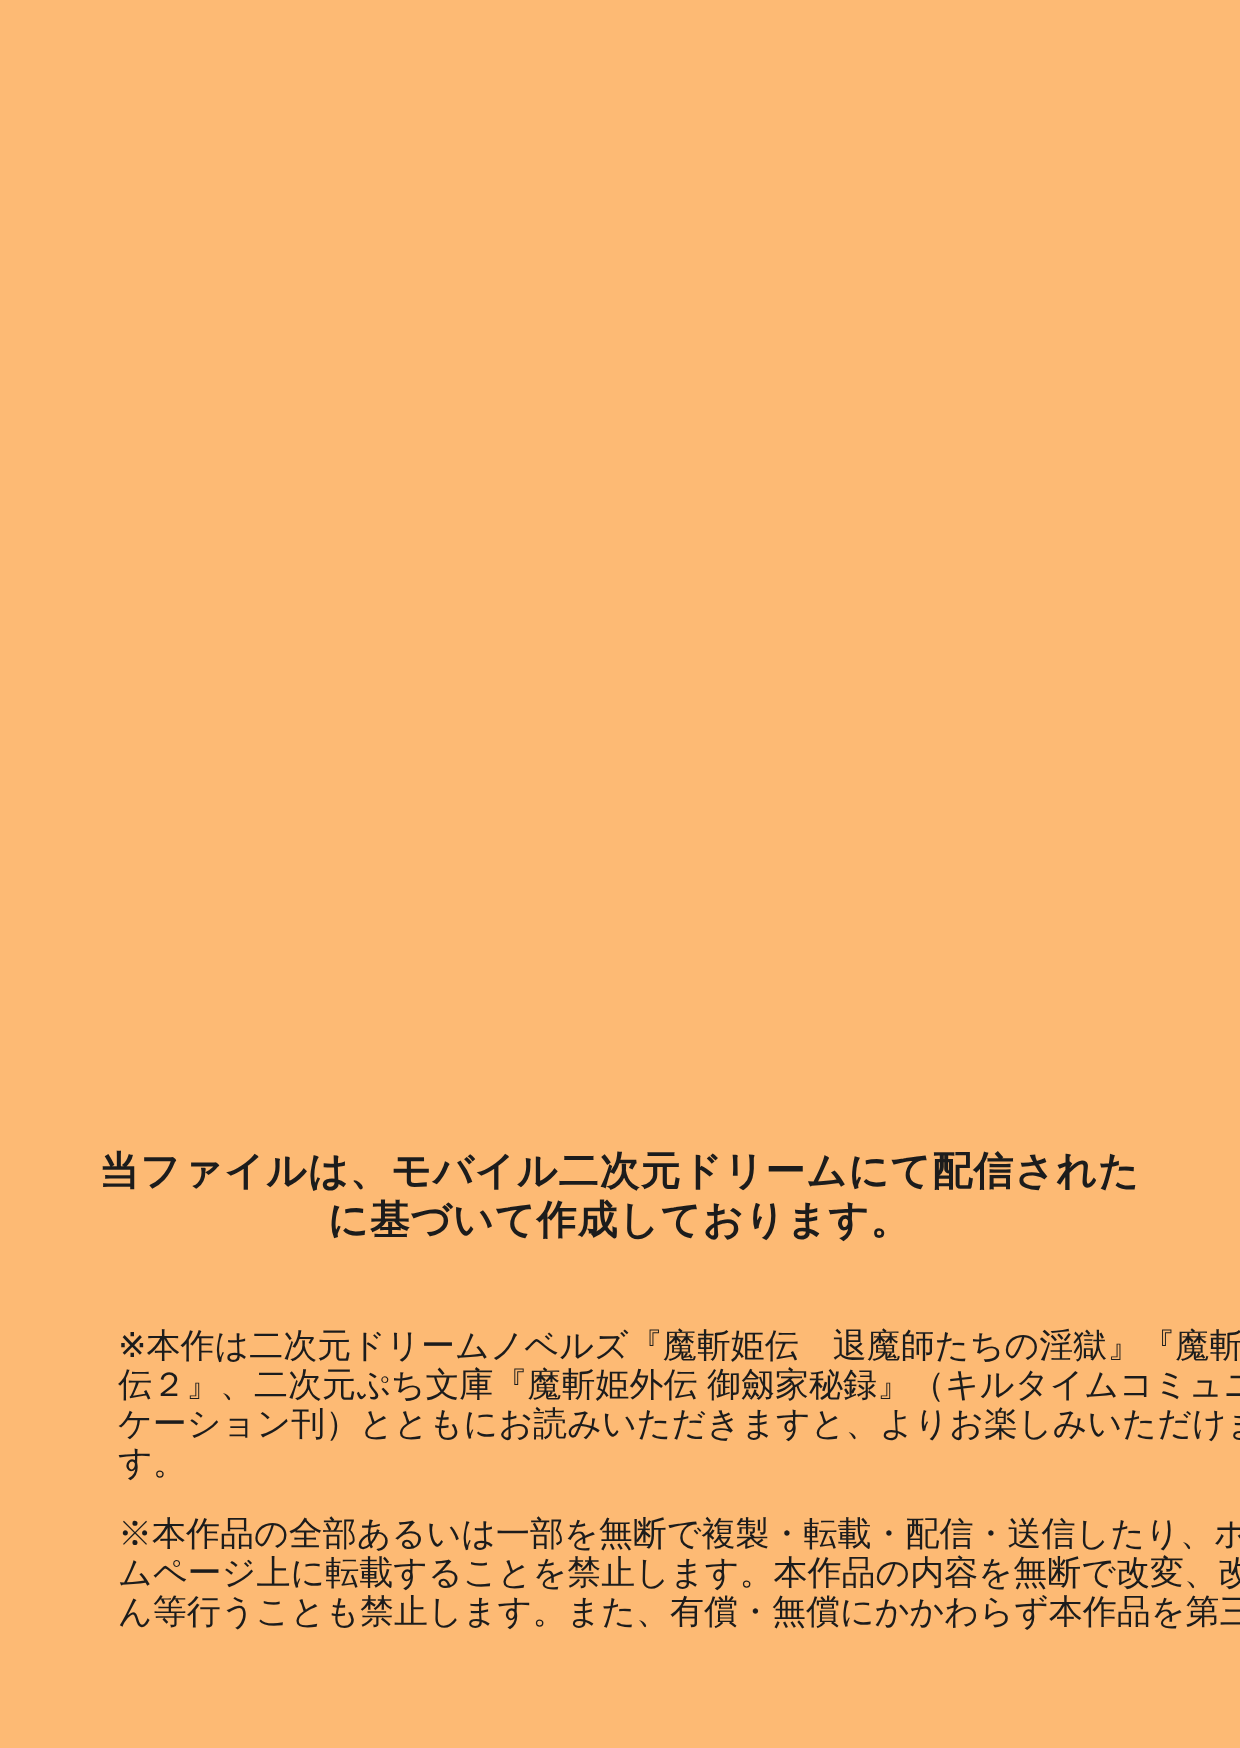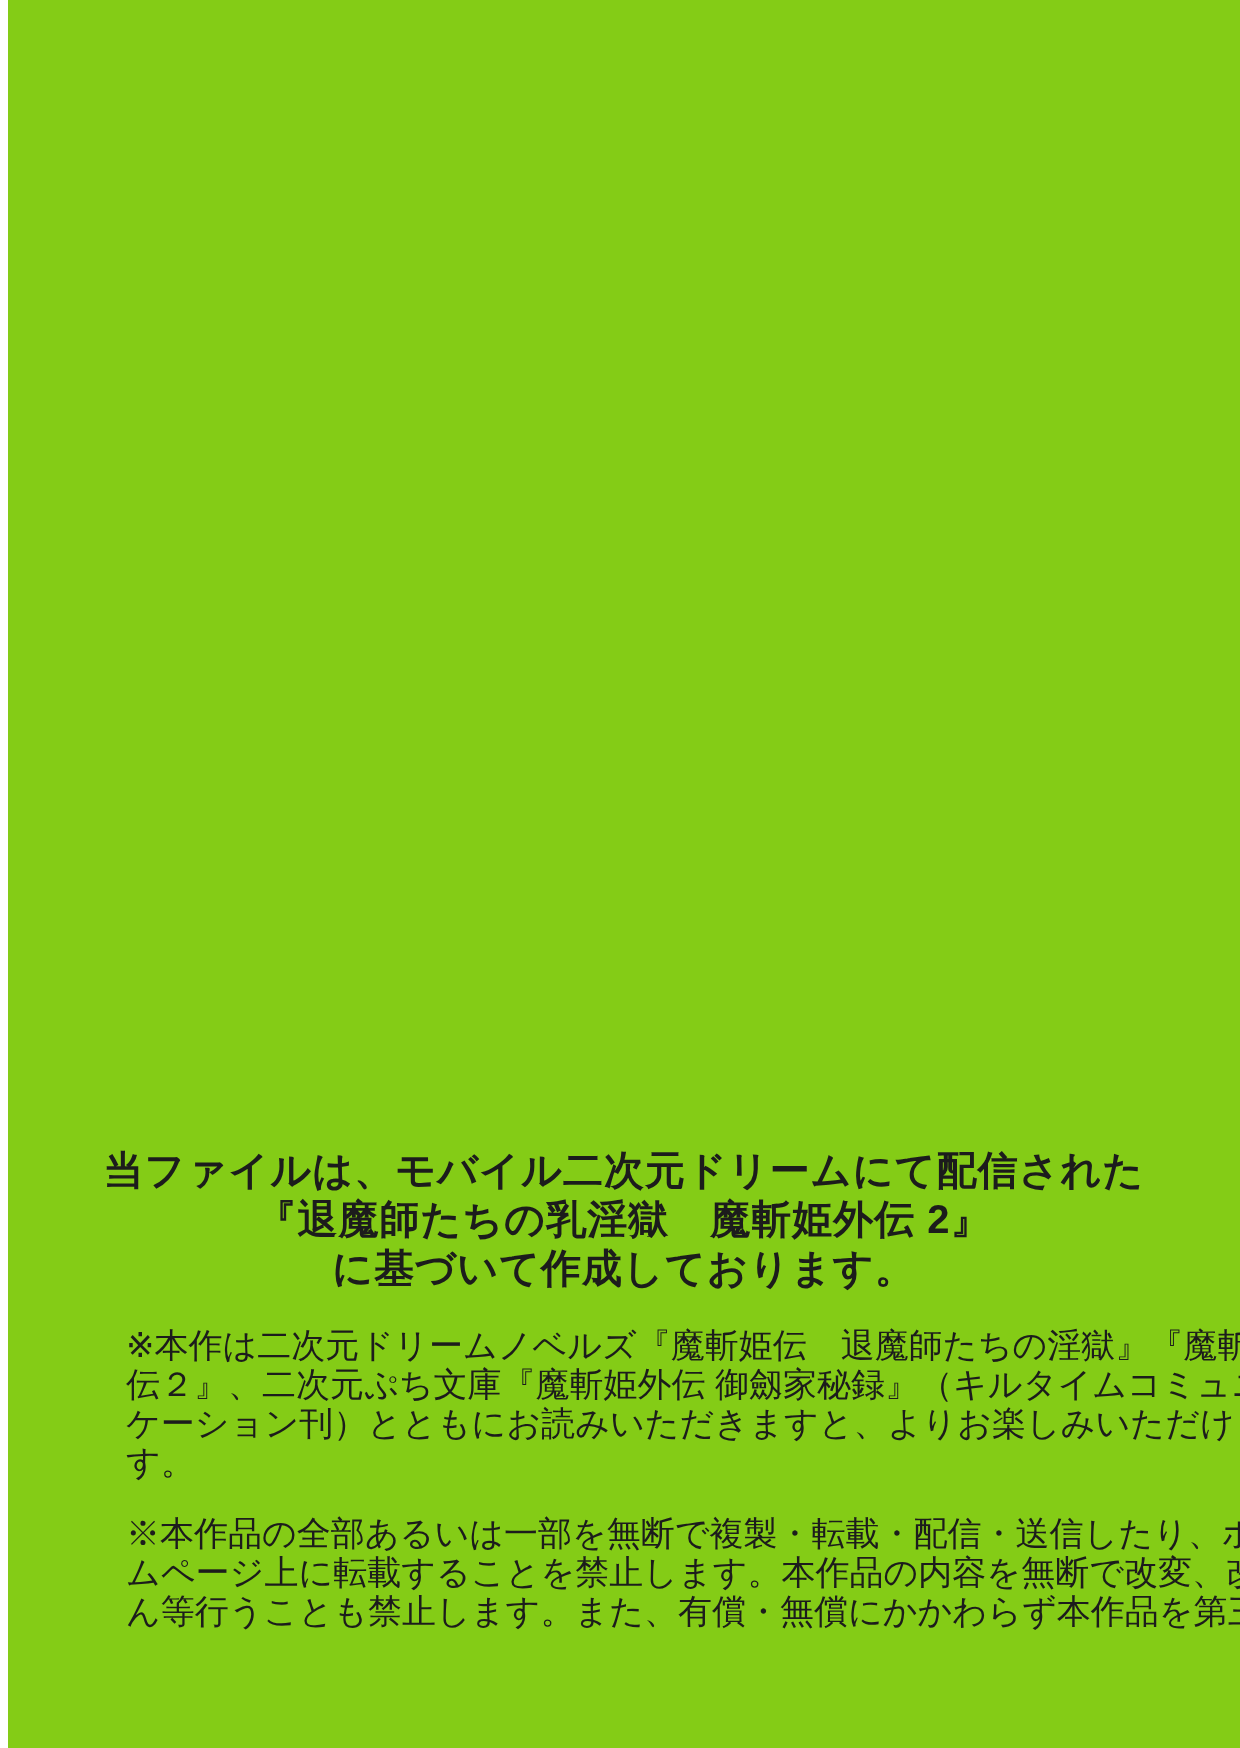--- a/index.html
+++ b/index.html
@@ -9,23 +9,22 @@
   body {
     width: 1240px;
     height: 1748px;
     background: #ffffff;
     position: relative;
     overflow: hidden;
   }
   .page {
     position: absolute;
     inset: 0;
-    background: #84cc16;
+    background: #fdba74;
     color: #1c1c1c;
-    margin-left: 8px;
   }
   .heading-block {
     position: absolute;
     top: 1146px;
     left: 0;
     right: 0;
     text-align: center;
     font-family: "Liberation Sans", "DejaVu Sans", sans-serif;
     font-weight: bold;
     font-size: 40px;
@@ -57,21 +56,20 @@
     display: block;
   }
 </style>
 </head>
 <body>
 
 <div class="page">
 
   <div class="heading-block">
     <span class="line">当ファイルは、モバイル二次元ドリームにて配信された</span>
-    <span class="line">『退魔師たちの乳淫獄　魔斬姫外伝 2』</span>
     <span class="line">に基づいて作成しております。</span>
   </div>
 
   <div class="note-block edition-note">
     <span class="line">※本作は二次元ドリームノベルズ『魔斬姫伝　退魔師たちの淫獄』『魔斬姫</span>
     <span class="line">伝２』、二次元ぷち文庫『魔斬姫外伝 御劔家秘録』（キルタイムコミュニ</span>
     <span class="line">ケーション刊）とともにお読みいただきますと、よりお楽しみいただけま</span>
     <span class="line">す。</span>
   </div>
 

